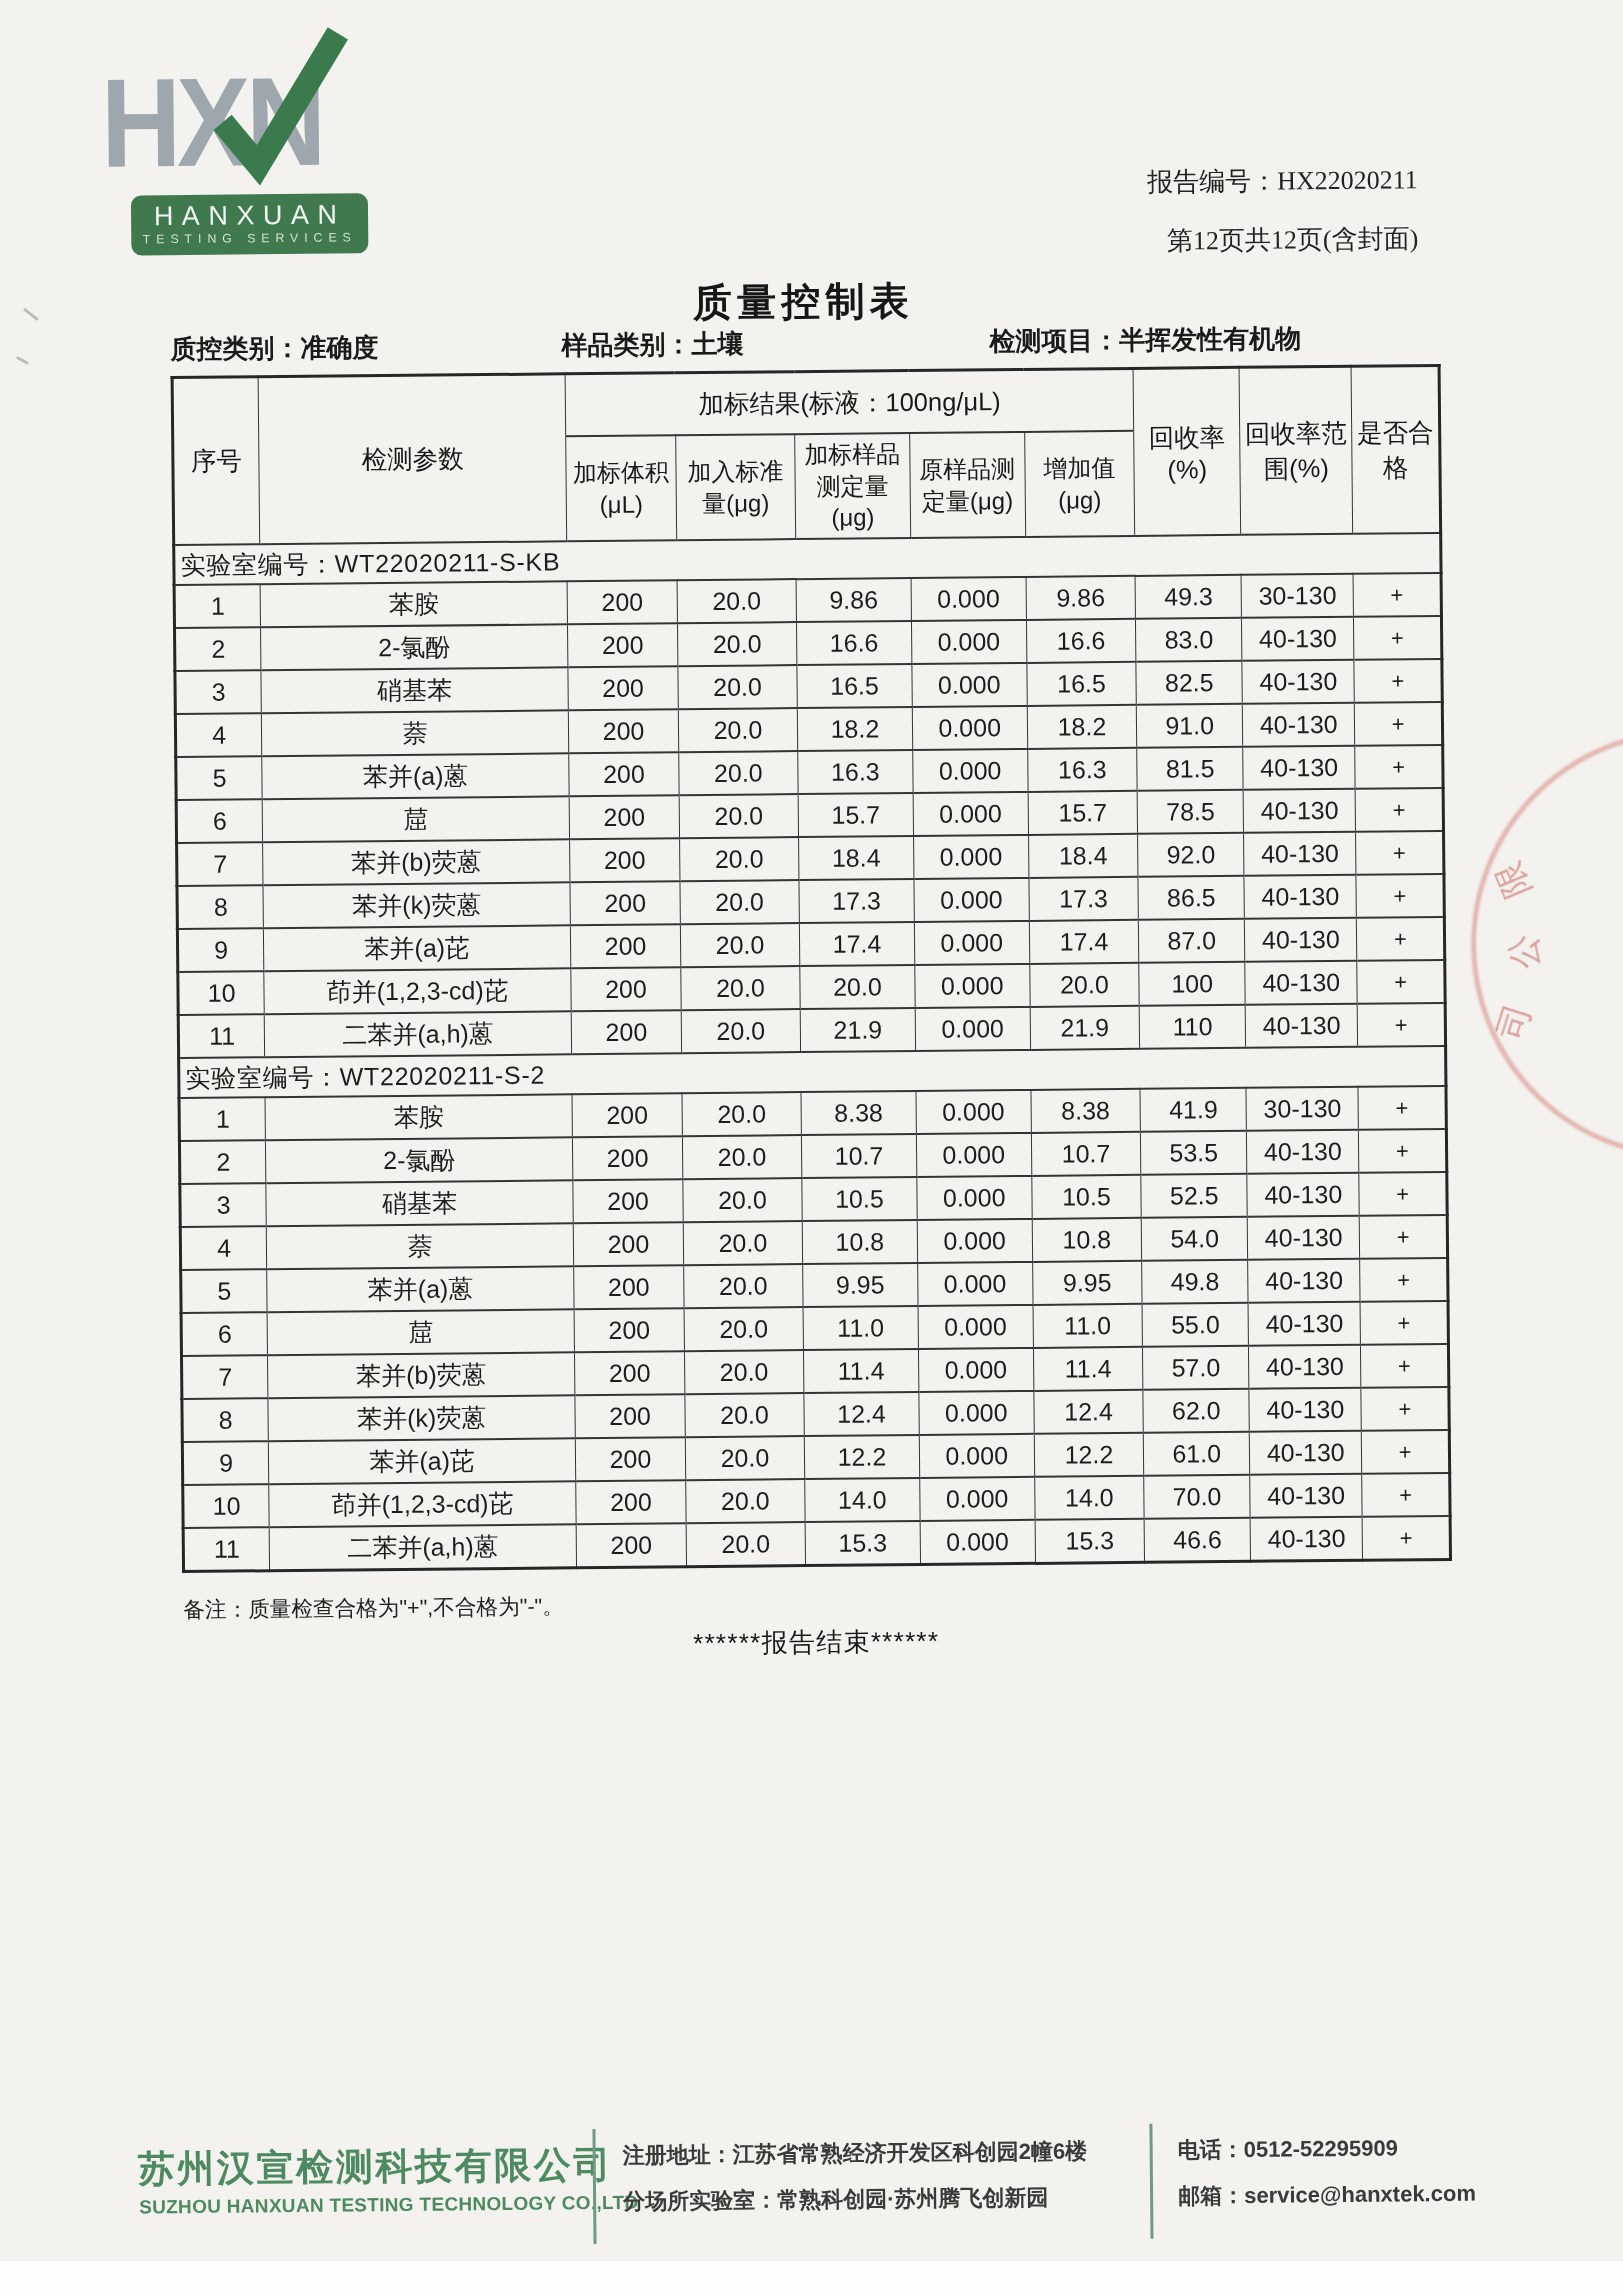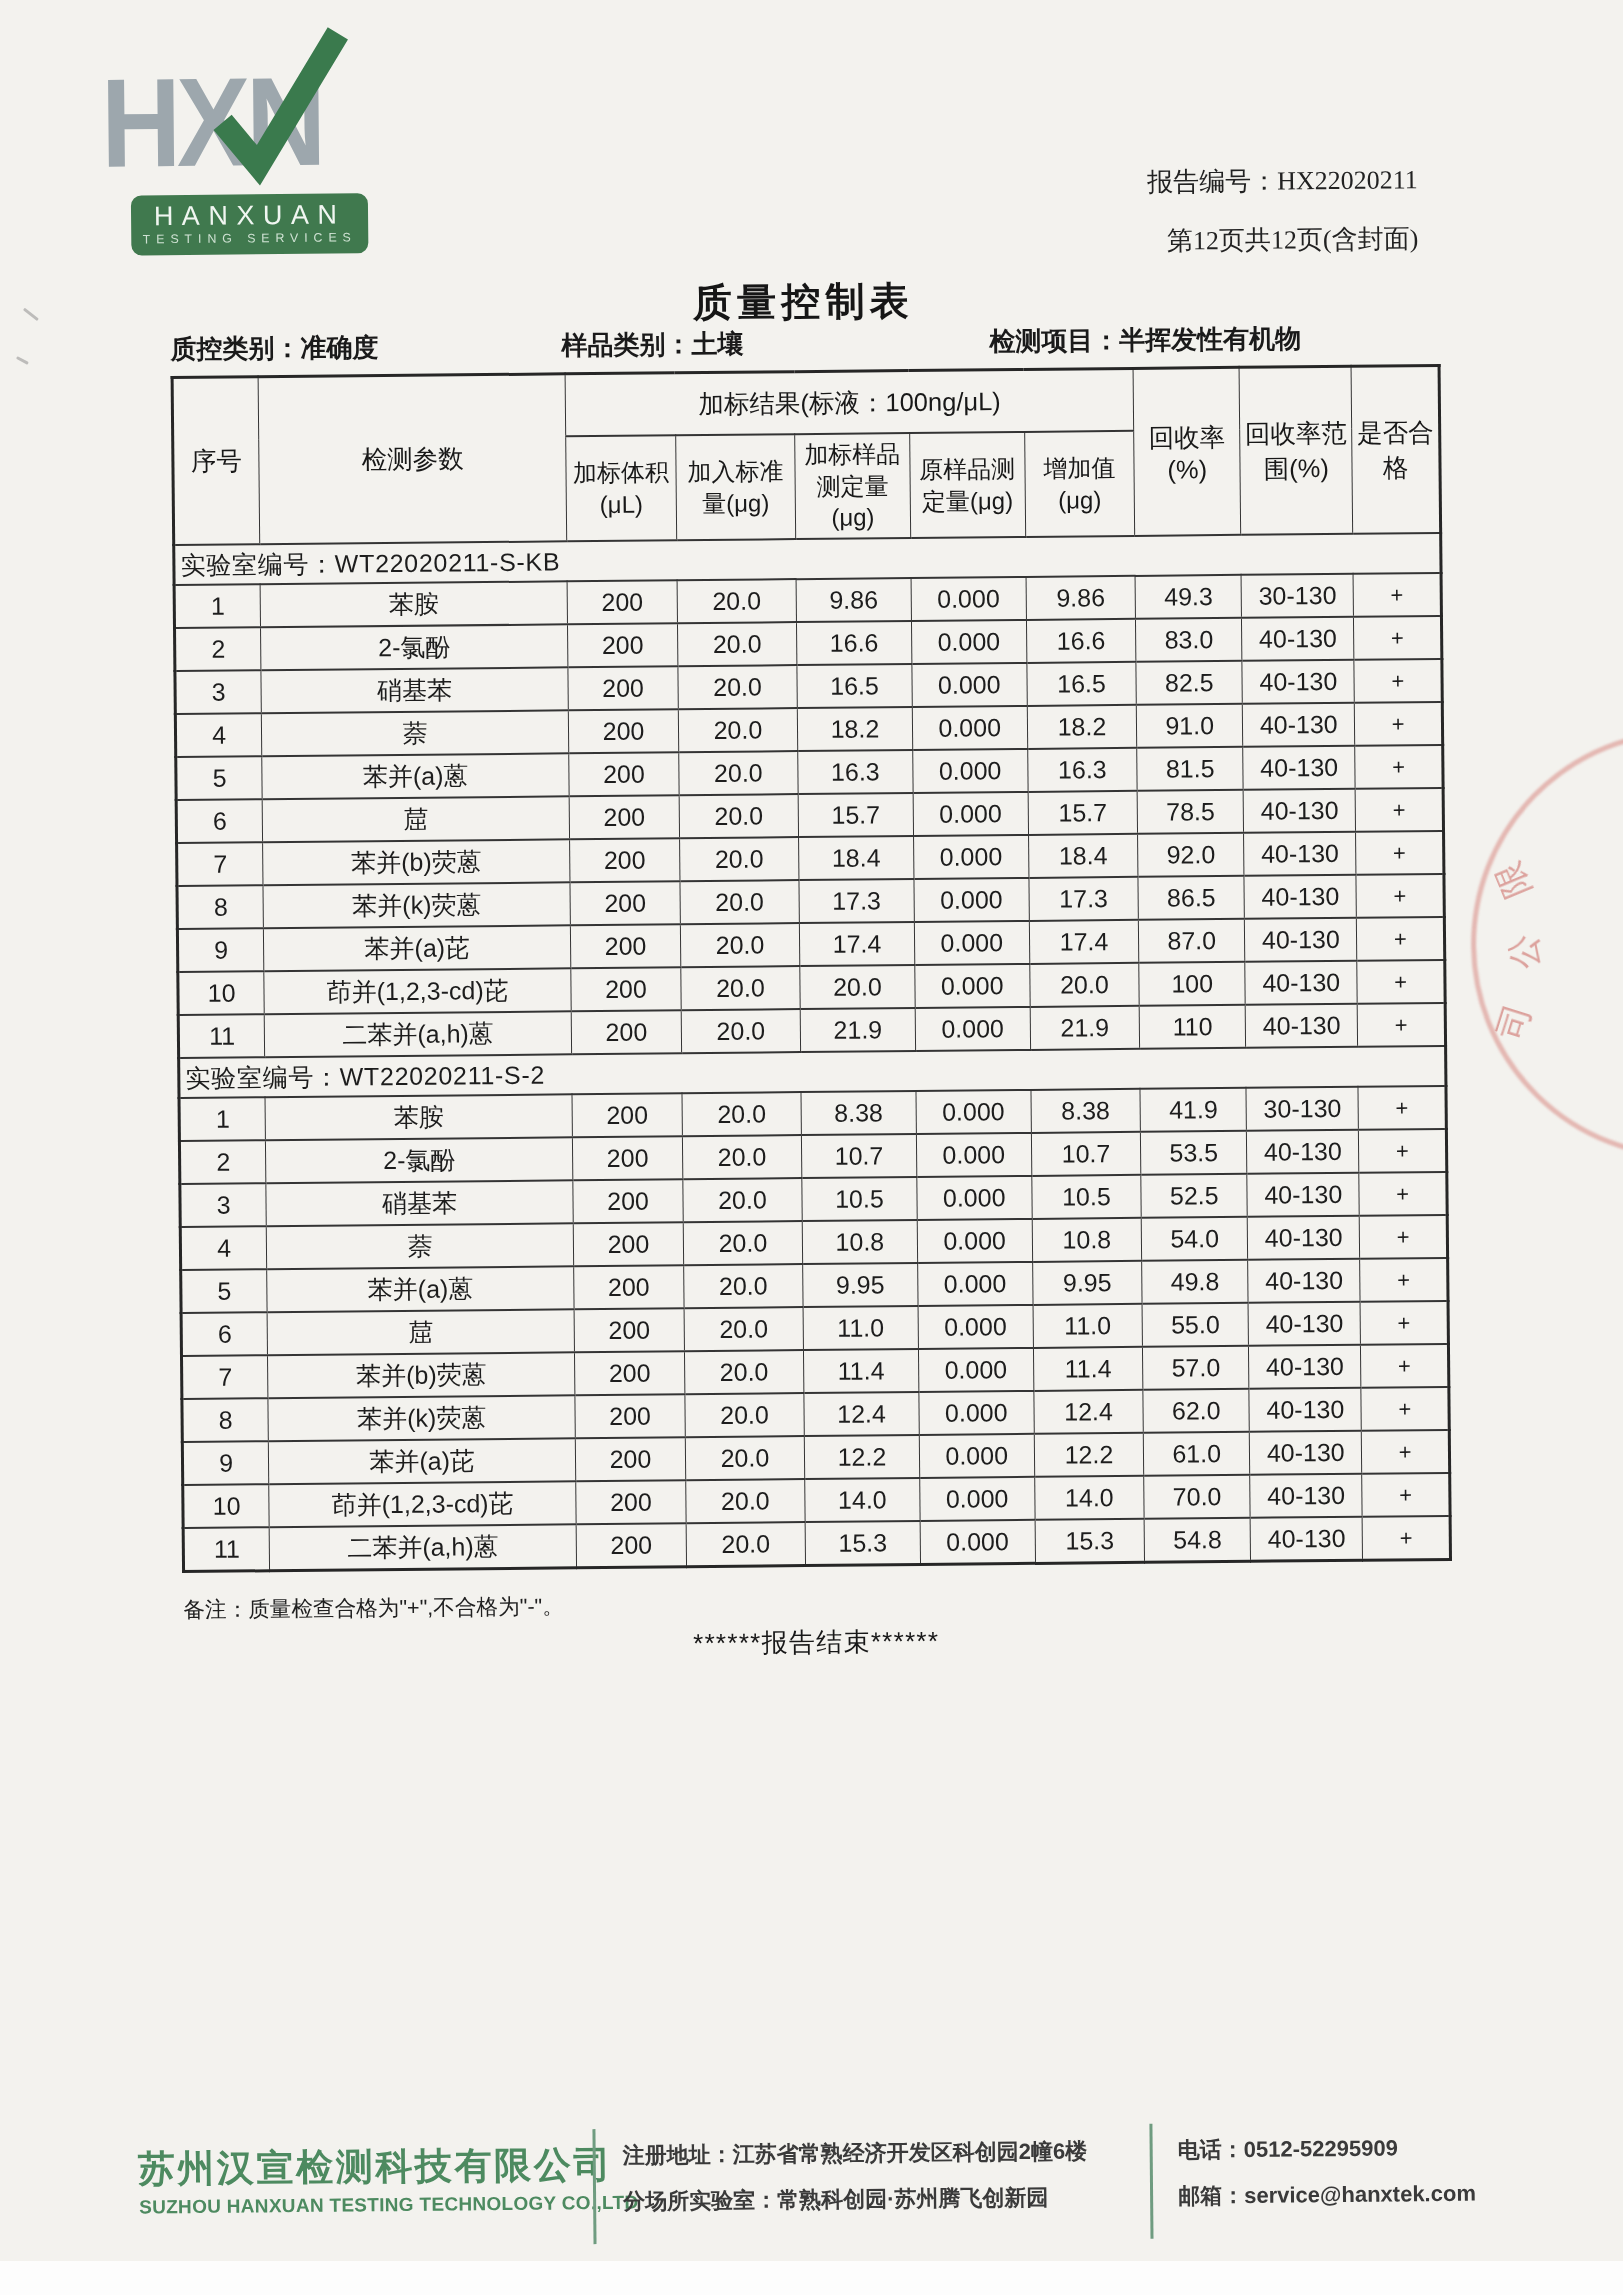--- a/index.html
+++ b/index.html
@@ -402,21 +402,21 @@
           <td class="c-pass">+</td>
         </tr>
         <tr>
           <td class="c-no">11</td>
           <td class="c-param">二苯并(a,h)蒽</td>
           <td class="c-volume">200</td>
           <td class="c-std-added">20.0</td>
           <td class="c-spiked-measured">15.3</td>
           <td class="c-original-measured">0.000</td>
           <td class="c-increase">15.3</td>
-          <td class="c-recovery">54.8</td>
+          <td class="c-recovery">46.6</td>
           <td class="c-range">40-130</td>
           <td class="c-pass">+</td>
         </tr>
       </tbody>
   </table>
 
   <div class="note">备注：质量检查合格为"+",不合格为"-"。</div>
   <div class="report-end">******报告结束******</div>
 
   <div class="seal-arc"></div>

